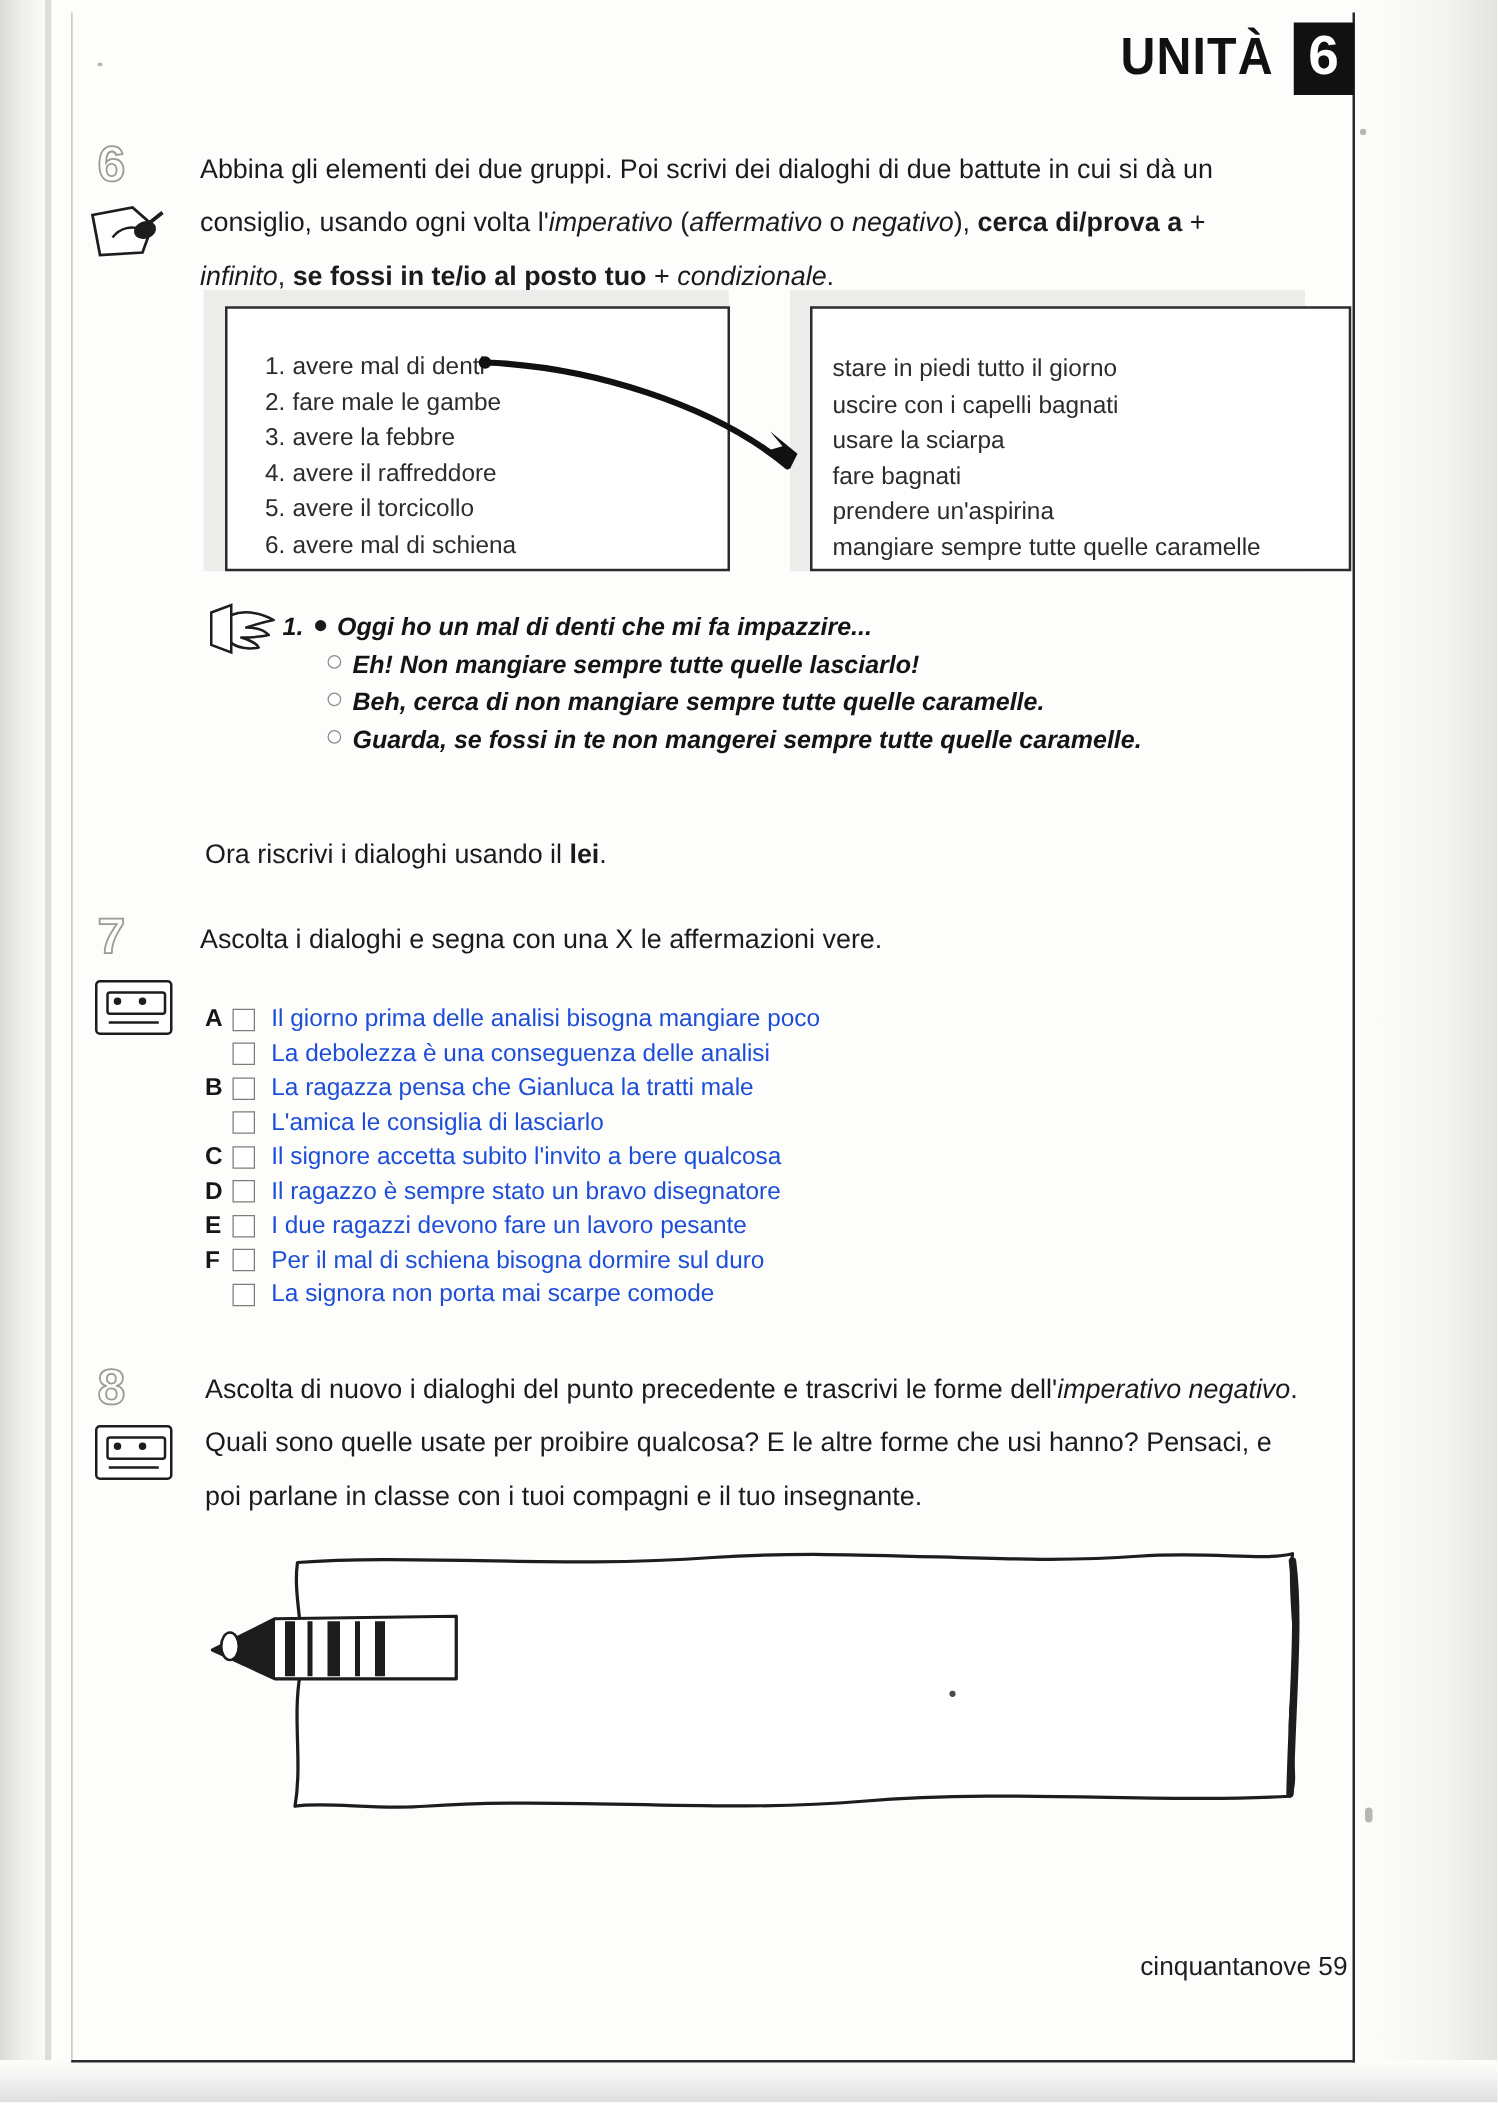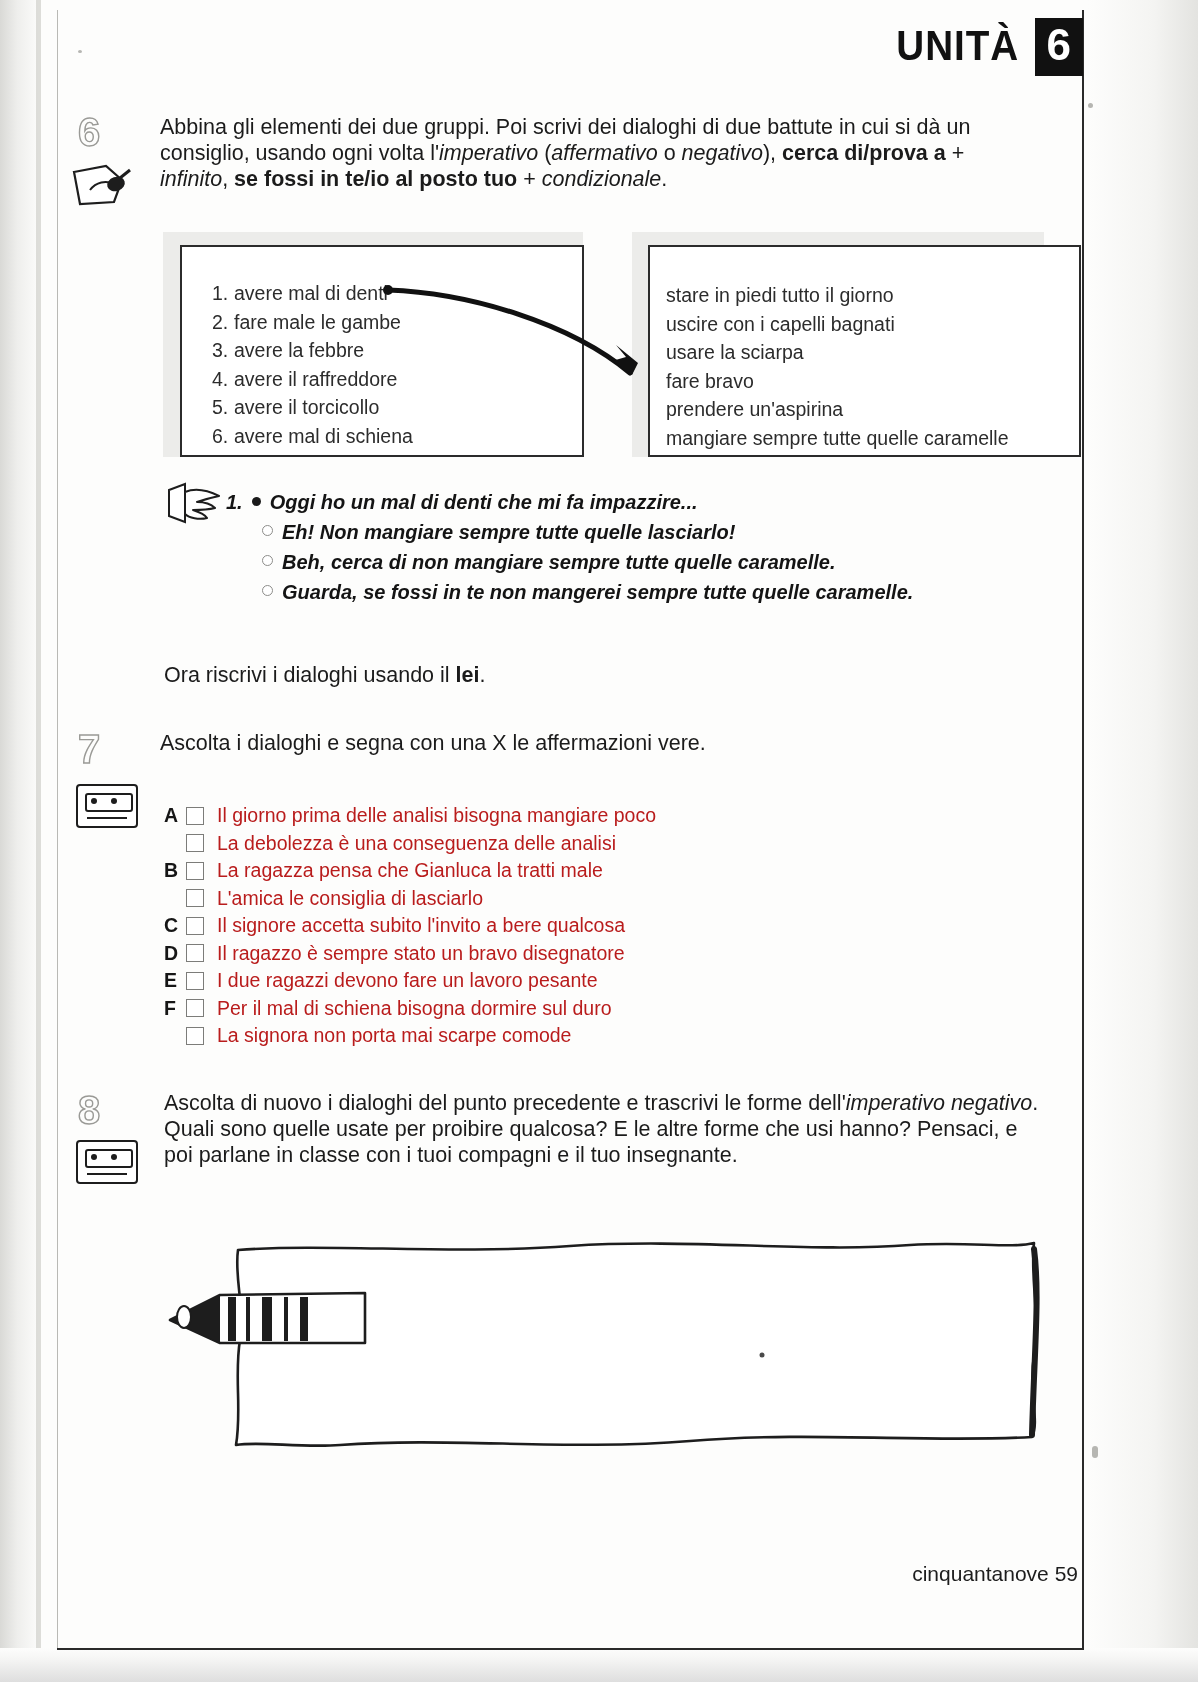--- a/index.html
+++ b/index.html
@@ -138,21 +138,21 @@
     bottom: 7px;
     width: 40px;
     height: 2px;
     background: #1d1d1d;
   }
 
   
   .instr {
     position: absolute;
     font-size: 21.5px;
-    line-height: 26px;
+    line-height: 43px;
     color: #1b1b1b;
   }
   .instr i { font-style: italic; }
   .instr b { font-weight: bold; }
 
   
   .wordbox {
     position: absolute;
     border: 2px solid #2b2b2b;
     background: #fff;
@@ -233,21 +233,21 @@
   .chk-box {
     width: 16px;
     height: 16px;
     border: 1.6px solid #7c7c79;
     background: #fff;
     margin-right: 13px;
     flex: 0 0 auto;
   }
   .chk-text {
     font-size: 19.5px;
-    color: #b91c1c;
+    color: #1d4ed8;
     white-space: nowrap;
   }
 
   
   .note-wrap { position: absolute; }
   .footer {
     position: absolute;
     right: 120px;
     bottom: 96px;
     font-size: 21px;
@@ -303,21 +303,21 @@
       <li><span class="num">6.</span><span>avere mal di schiena</span></li>
     </ol>
   </div>
 
   <div class="wordbox-shadow" style="left:632px; top:232px; width:412px; height:225px;"></div>
   <div class="wordbox" style="left:648px; top:245px; width:433px; height:212px; padding:34px 0 0 16px;">
     <ul>
       <li>stare in piedi tutto il giorno</li>
       <li>uscire con i capelli bagnati</li>
       <li>usare la sciarpa</li>
-      <li>fare bravo</li>
+      <li>fare bagnati</li>
       <li>prendere un'aspirina</li>
       <li>mangiare sempre tutte quelle caramelle</li>
     </ul>
   </div>
 
   <svg class="arrow-svg" style="left:380px; top:275px; width:290px; height:120px;" viewBox="0 0 290 120">
     <path d="M8 15 C90 18, 190 48, 250 98" fill="none" stroke="#111" stroke-width="5" stroke-linecap="round"></path>
     <path d="M252 100 L232 86 L246 82 L236 70 L258 88 Z" fill="#111"></path>
     <circle cx="8" cy="15" r="5" fill="#111"></circle>
   </svg>

